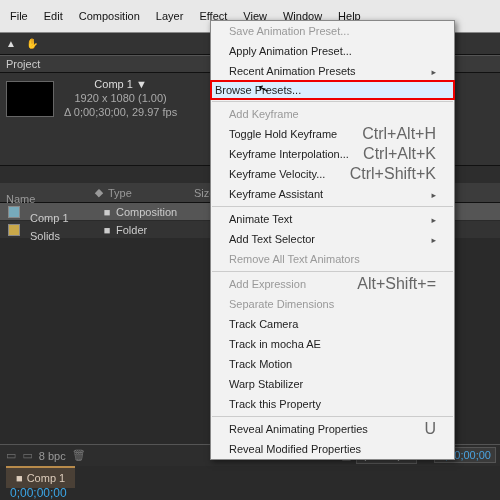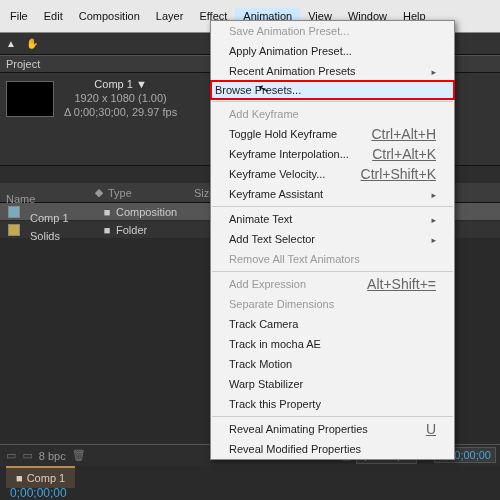--- a/index.html
+++ b/index.html
@@ -27,37 +27,36 @@
   .bottom-right { position:absolute; right:4px; bottom:34px; height:22px; display:flex; align-items:center; gap:4px; color:#bbb; }
   .pct-box { border:1px solid #555; background:#3a3a3a; padding:1px 6px; }
   .time-box { border:1px solid #555; background:#3a3a3a; padding:1px 4px; color:#4aa3e0; }
   .menu { position:absolute; top:20px; left:210px; width:245px; background:#f2f2f2; border:1px solid #888; box-shadow:2px 2px 6px rgba(0,0,0,.5); color:#222; z-index:100; }
   .menu-item { height:20px; display:flex; align-items:center; padding:0 18px; justify-content:space-between; }
   .menu-item.disabled { color:#999; }
   .menu-item.hover { background:#dbeeff; }
   .menu-sep { height:1px; background:#ccc; margin:2px 1px; }
   .menu-item .sub::after { content:"▸"; font-size:9px; color:#555; }
   .redbox { border:2px solid #e00; margin:-1px; padding-left:3px; }
-  .shortcut { color:#666; font-size:14px;text-decoration:underline; }
+  .shortcut { color:#666; font-size:16px; }
   .cursor { position:absolute; top:81px; left:258px; font-size:13px; color:#000; z-index:101; transform:rotate(-15deg); }
   .col-name { width:90px; padding-left:6px;margin-top:12px;}
   .col-lbl { width:18px; text-align:center;}
   .col-type { width:86px;}
   .col-last { flex:1;}
 </style>
 </head>
 <body>
 
 <div class="menubar">
     <span>File</span>
     <span>Edit</span>
     <span>Composition</span>
     <span>Layer</span>
     <span>Effect</span>
-    <span class="active">Animation</span>
     <span>View</span>
     <span>Window</span>
     <span>Help</span>
   </div>
 <div class="toolbar">
   <span class="tool-arrow">▲</span>
   <span class="tool-arrow">✋</span>
 </div>
 <div class="panel-head">Project</div>
 <div class="project-area">

